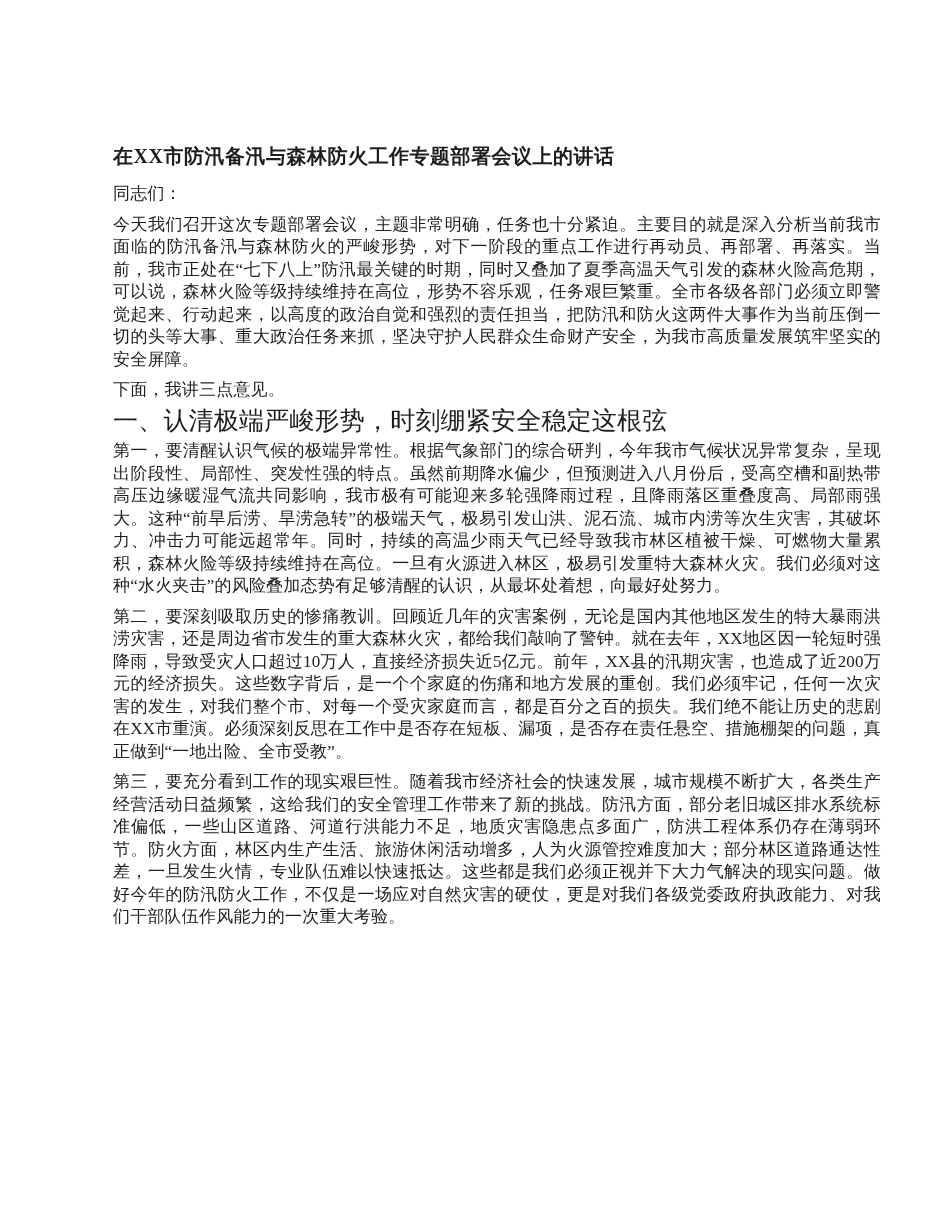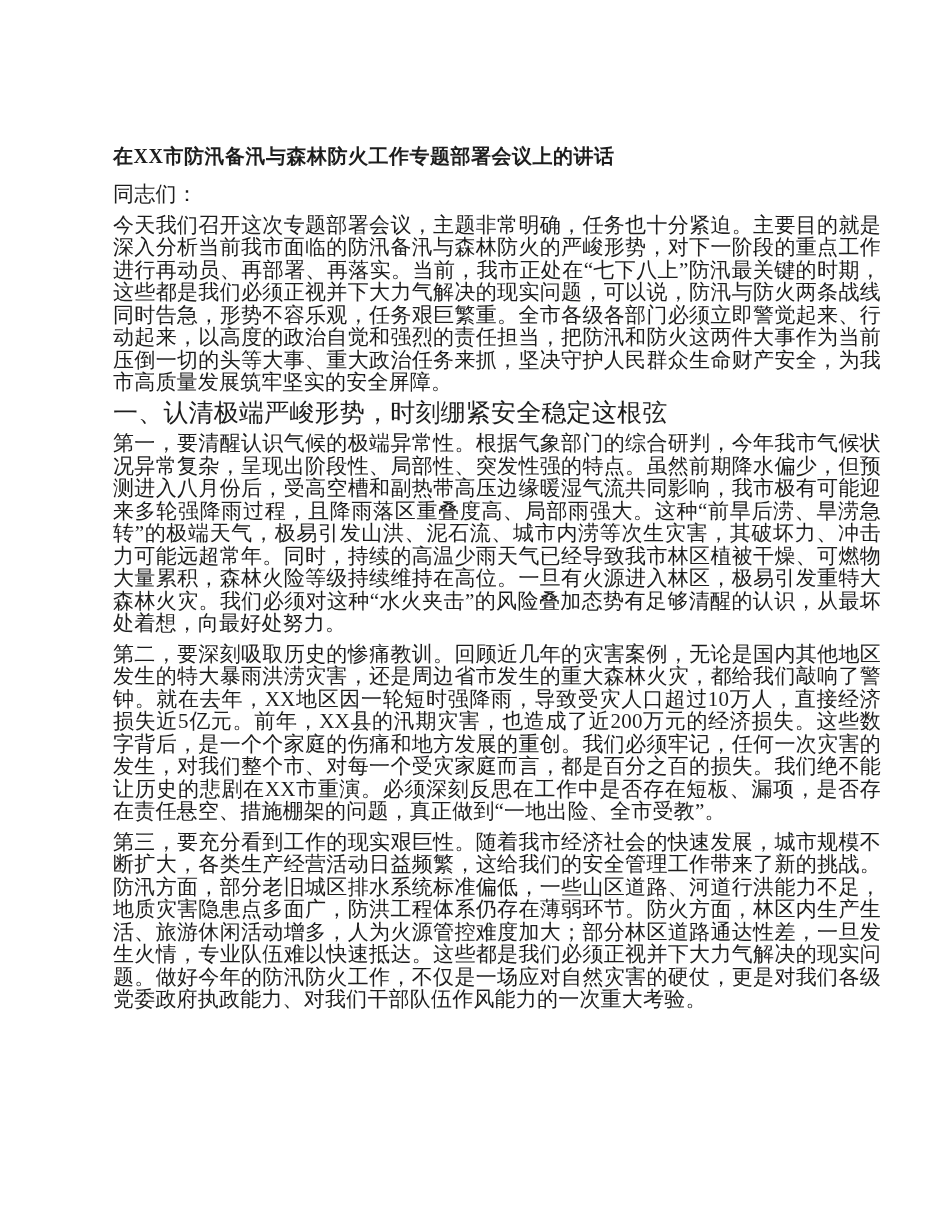--- a/index.html
+++ b/index.html
@@ -21,21 +21,21 @@
   }
   .doc-title {
     font-size: 20px;
     line-height: 26px;
     font-weight: bold;
     margin: 0 0 14px 0;
     text-align: left;
     letter-spacing: 0.5px;
   }
   .doc-para {
-    font-size: 21px;
+    font-size: 17px;
     line-height: 22.5px;
     margin: 0 0 8px 0;
     text-align: justify;
     text-justify: inter-ideograph;
     word-break: break-all;
     letter-spacing: 0.2px;
   }
   .doc-heading {
     font-size: 25px;
     line-height: 22.5px;
@@ -46,22 +46,23 @@
   }
 </style>
 </head>
 <body>
 
 <div class="page">
   <h1 class="doc-title">在XX市防汛备汛与森林防火工作专题部署会议上的讲话</h1>
 
   <p class="doc-para">同志们：</p>
 
-  <p class="doc-para">今天我们召开这次专题部署会议，主题非常明确，任务也十分紧迫。主要目的就是深入分析当前我市面临的防汛备汛与森林防火的严峻形势，对下一阶段的重点工作进行再动员、再部署、再落实。当前，我市正处在“七下八上”防汛最关键的时期，这些都是我们必须正视并下大力气解决的现实问题，可以说，防汛与防火两条战线同时告急，形势不容乐观，任务艰巨繁重。全市各级各部门必须立即警觉起来、行动起来，以高度的政治自觉和强烈的责任担当，把防汛和防火这两件大事作为当前压倒一切的头等大事、重大政治任务来抓，坚决守护人民群众生命财产安全，为我市高质量发展筑牢坚实的安全屏障。</p>
+  <p class="doc-para">今天我们召开这次专题部署会议，主题非常明确，任务也十分紧迫。主要目的就是深入分析当前我市面临的防汛备汛与森林防火的严峻形势，对下一阶段的重点工作进行再动员、再部署、再落实。当前，我市正处在“七下八上”防汛最关键的时期，同时又叠加了夏季高温天气引发的森林火险高危期，可以说，森林火险等级持续维持在高位，形势不容乐观，任务艰巨繁重。全市各级各部门必须立即警觉起来、行动起来，以高度的政治自觉和强烈的责任担当，把防汛和防火这两件大事作为当前压倒一切的头等大事、重大政治任务来抓，坚决守护人民群众生命财产安全，为我市高质量发展筑牢坚实的安全屏障。</p>
 
+  <p class="doc-para">下面，我讲三点意见。</p>
 
   <p class="doc-heading">一、认清极端严峻形势，时刻绷紧安全稳定这根弦</p>
 
 
   <p class="doc-para">第一，要清醒认识气候的极端异常性。根据气象部门的综合研判，今年我市气候状况异常复杂，呈现出阶段性、局部性、突发性强的特点。虽然前期降水偏少，但预测进入八月份后，受高空槽和副热带高压边缘暖湿气流共同影响，我市极有可能迎来多轮强降雨过程，且降雨落区重叠度高、局部雨强大。这种“前旱后涝、旱涝急转”的极端天气，极易引发山洪、泥石流、城市内涝等次生灾害，其破坏力、冲击力可能远超常年。同时，持续的高温少雨天气已经导致我市林区植被干燥、可燃物大量累积，森林火险等级持续维持在高位。一旦有火源进入林区，极易引发重特大森林火灾。我们必须对这种“水火夹击”的风险叠加态势有足够清醒的认识，从最坏处着想，向最好处努力。</p>
 
   <p class="doc-para">第二，要深刻吸取历史的惨痛教训。回顾近几年的灾害案例，无论是国内其他地区发生的特大暴雨洪涝灾害，还是周边省市发生的重大森林火灾，都给我们敲响了警钟。就在去年，XX地区因一轮短时强降雨，导致受灾人口超过10万人，直接经济损失近5亿元。前年，XX县的汛期灾害，也造成了近200万元的经济损失。这些数字背后，是一个个家庭的伤痛和地方发展的重创。我们必须牢记，任何一次灾害的发生，对我们整个市、对每一个受灾家庭而言，都是百分之百的损失。我们绝不能让历史的悲剧在XX市重演。必须深刻反思在工作中是否存在短板、漏项，是否存在责任悬空、措施棚架的问题，真正做到“一地出险、全市受教”。</p>
 
   <p class="doc-para">第三，要充分看到工作的现实艰巨性。随着我市经济社会的快速发展，城市规模不断扩大，各类生产经营活动日益频繁，这给我们的安全管理工作带来了新的挑战。防汛方面，部分老旧城区排水系统标准偏低，一些山区道路、河道行洪能力不足，地质灾害隐患点多面广，防洪工程体系仍存在薄弱环节。防火方面，林区内生产生活、旅游休闲活动增多，人为火源管控难度加大；部分林区道路通达性差，一旦发生火情，专业队伍难以快速抵达。这些都是我们必须正视并下大力气解决的现实问题。做好今年的防汛防火工作，不仅是一场应对自然灾害的硬仗，更是对我们各级党委政府执政能力、对我们干部队伍作风能力的一次重大考验。</p>
 

